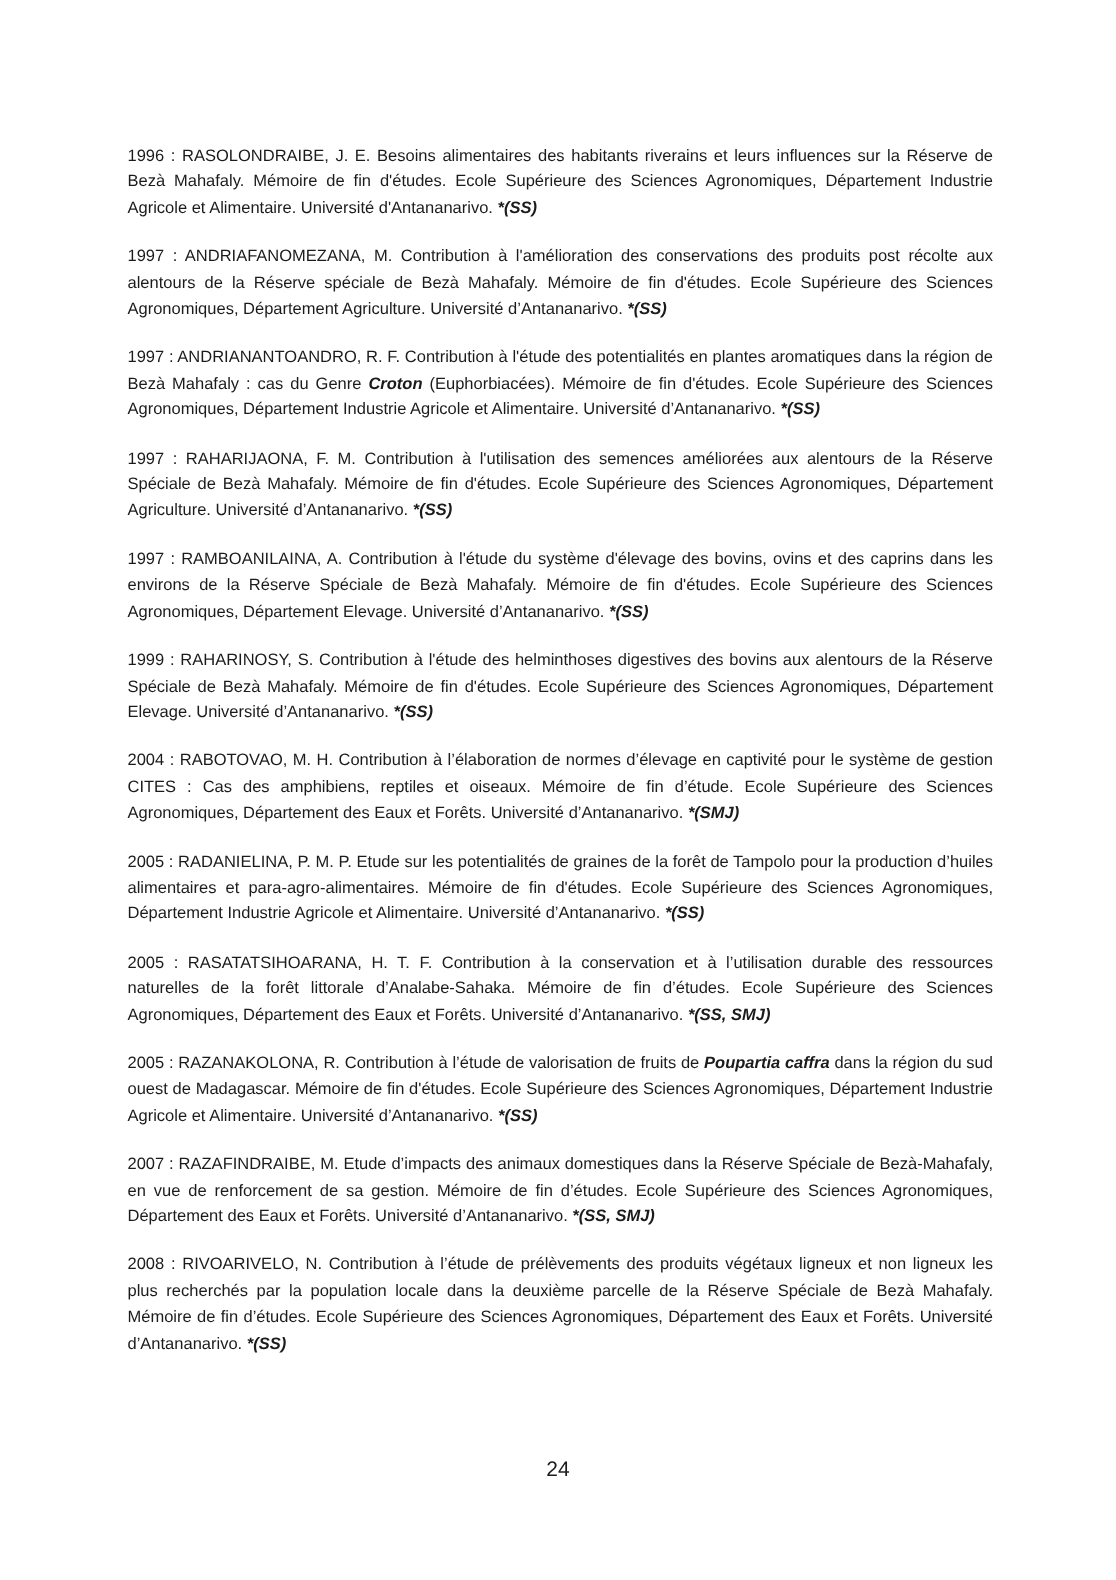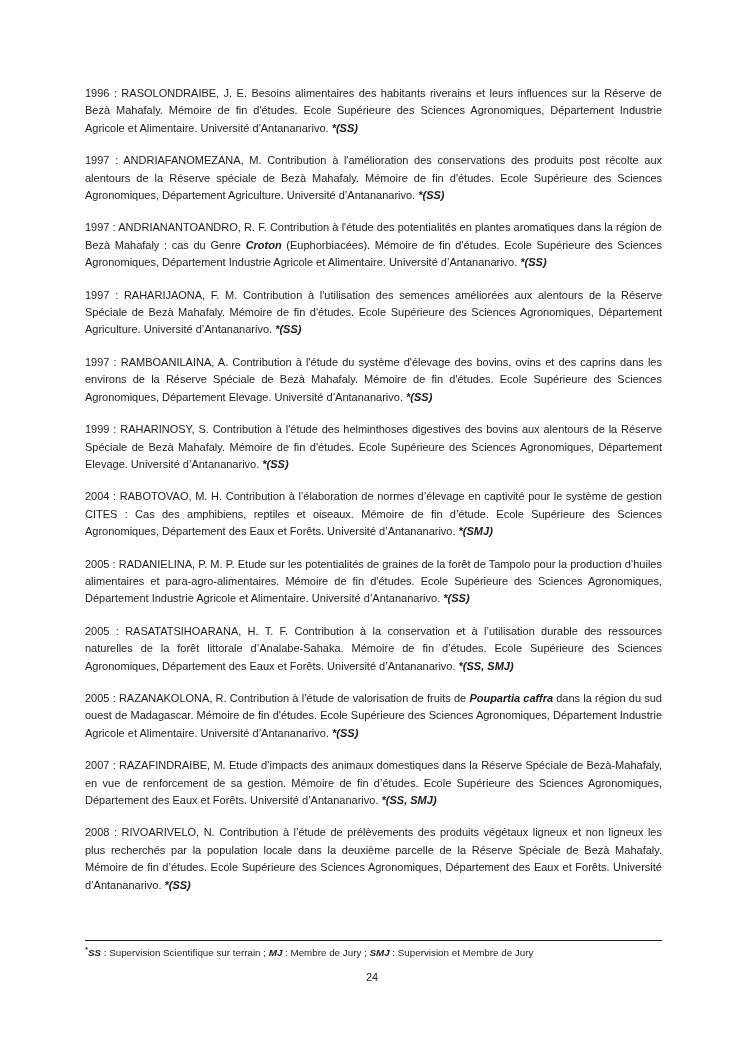--- a/index.html
+++ b/index.html
@@ -16,21 +16,21 @@
   .page {
     position: relative;
     box-sizing: border-box;
     width: 744px;
     height: 1053px;
     padding: 84px 82px 0 85px;
     background: #ffffff;
     overflow: hidden;
   }
   .entries p {
-    margin: 1px 0 15px 0;
+    margin: 12px 0 15px 0;
     font-size: 11px;
     line-height: 17.4px;
     text-align: justify;
   }
   .seg-n { font-style: normal; }
   .seg-i { font-style: italic; font-weight: bold; }
   .seg-bi { font-style: italic; font-weight: bold; }
   .footnote-block {
     position: absolute;
     left: 85px;
@@ -52,21 +52,21 @@
     vertical-align: super;
     font-size: 7.5px;
     font-weight: bold;
   }
   .page-number {
     position: absolute;
     left: 0;
     top: 971px;
     width: 744px;
     text-align: center;
-    font-size: 11px;
+    font-size: 14px;
   }
 </style>
 </head>
 <body>
 
 <div class="page">
 
   <div class="entries">
       <p><span class="seg-n">1996 : RASOLONDRAIBE, J. E. Besoins alimentaires des habitants riverains et leurs influences sur la Réserve de Bezà Mahafaly. Mémoire de fin d'études. Ecole Supérieure des Sciences Agronomiques, Département Industrie Agricole et Alimentaire. Université d'Antananarivo. </span><span class="seg-bi">*(SS)</span></p>
       <p><span class="seg-n">1997 : ANDRIAFANOMEZANA, M. Contribution à l'amélioration des conservations des produits post récolte aux alentours de la Réserve spéciale de Bezà Mahafaly. Mémoire de fin d'études. Ecole Supérieure des Sciences Agronomiques, Département Agriculture. Université d’Antananarivo. </span><span class="seg-bi">*(SS)</span></p>
@@ -75,20 +75,16 @@
       <p><span class="seg-n">1997 : RAMBOANILAINA, A. Contribution à l'étude du système d'élevage des bovins, ovins et des caprins dans les environs de la Réserve Spéciale de Bezà Mahafaly. Mémoire de fin d'études. Ecole Supérieure des Sciences Agronomiques, Département Elevage. Université d’Antananarivo. </span><span class="seg-bi">*(SS)</span></p>
       <p><span class="seg-n">1999 : RAHARINOSY, S. Contribution à l'étude des helminthoses digestives des bovins aux alentours de la Réserve Spéciale de Bezà Mahafaly. Mémoire de fin d'études. Ecole Supérieure des Sciences Agronomiques, Département Elevage. Université d’Antananarivo. </span><span class="seg-bi">*(SS)</span></p>
       <p><span class="seg-n">2004 : RABOTOVAO, M. H. Contribution à l’élaboration de normes d’élevage en captivité pour le système de gestion CITES : Cas des amphibiens, reptiles et oiseaux. Mémoire de fin d’étude. Ecole Supérieure des Sciences Agronomiques, Département des Eaux et Forêts. Université d’Antananarivo. </span><span class="seg-bi">*(SMJ)</span></p>
       <p><span class="seg-n">2005 : RADANIELINA, P. M. P. Etude sur les potentialités de graines de la forêt de Tampolo pour la production d’huiles alimentaires et para-agro-alimentaires. Mémoire de fin d'études. Ecole Supérieure des Sciences Agronomiques, Département Industrie Agricole et Alimentaire. Université d’Antananarivo. </span><span class="seg-bi">*(SS)</span></p>
       <p><span class="seg-n">2005 : RASATATSIHOARANA, H. T. F. Contribution à la conservation et à l’utilisation durable des ressources naturelles de la forêt littorale d’Analabe-Sahaka. Mémoire de fin d’études. Ecole Supérieure des Sciences Agronomiques, Département des Eaux et Forêts. Université d’Antananarivo. </span><span class="seg-bi">*(SS, SMJ)</span></p>
       <p><span class="seg-n">2005 : RAZANAKOLONA, R. Contribution à l’étude de valorisation de fruits de </span><span class="seg-i">Poupartia caffra</span><span class="seg-n"> dans la région du sud ouest de Madagascar. Mémoire de fin d'études. Ecole Supérieure des Sciences Agronomiques, Département Industrie Agricole et Alimentaire. Université d’Antananarivo. </span><span class="seg-bi">*(SS)</span></p>
       <p><span class="seg-n">2007 : RAZAFINDRAIBE, M. Etude d’impacts des animaux domestiques dans la Réserve Spéciale de Bezà-Mahafaly, en vue de renforcement de sa gestion. Mémoire de fin d’études. Ecole Supérieure des Sciences Agronomiques, Département des Eaux et Forêts. Université d’Antananarivo. </span><span class="seg-bi">*(SS, SMJ)</span></p>
       <p><span class="seg-n">2008 : RIVOARIVELO, N. Contribution à l’étude de prélèvements des produits végétaux ligneux et non ligneux les plus recherchés par la population locale dans la deuxième parcelle de la Réserve Spéciale de Bezà Mahafaly. Mémoire de fin d’études. Ecole Supérieure des Sciences Agronomiques, Département des Eaux et Forêts. Université d’Antananarivo. </span><span class="seg-bi">*(SS)</span></p>
     </div>
 
-  <div class="footnote-block">
-    <div class="footnote-rule"></div>
-    <p class="footnote-text"><span class="footnote-marker">*</span><span><span class="seg-bi">SS</span><span class="seg-n"> : Supervision Scientifique sur terrain ; </span><span class="seg-bi">MJ</span><span class="seg-n"> : Membre de Jury ; </span><span class="seg-bi">SMJ</span><span class="seg-n"> : Supervision et Membre de Jury</span></span></p>
-  </div>
 
   <div class="page-number">24</div>
 
 </div>
 
 </body></html>

